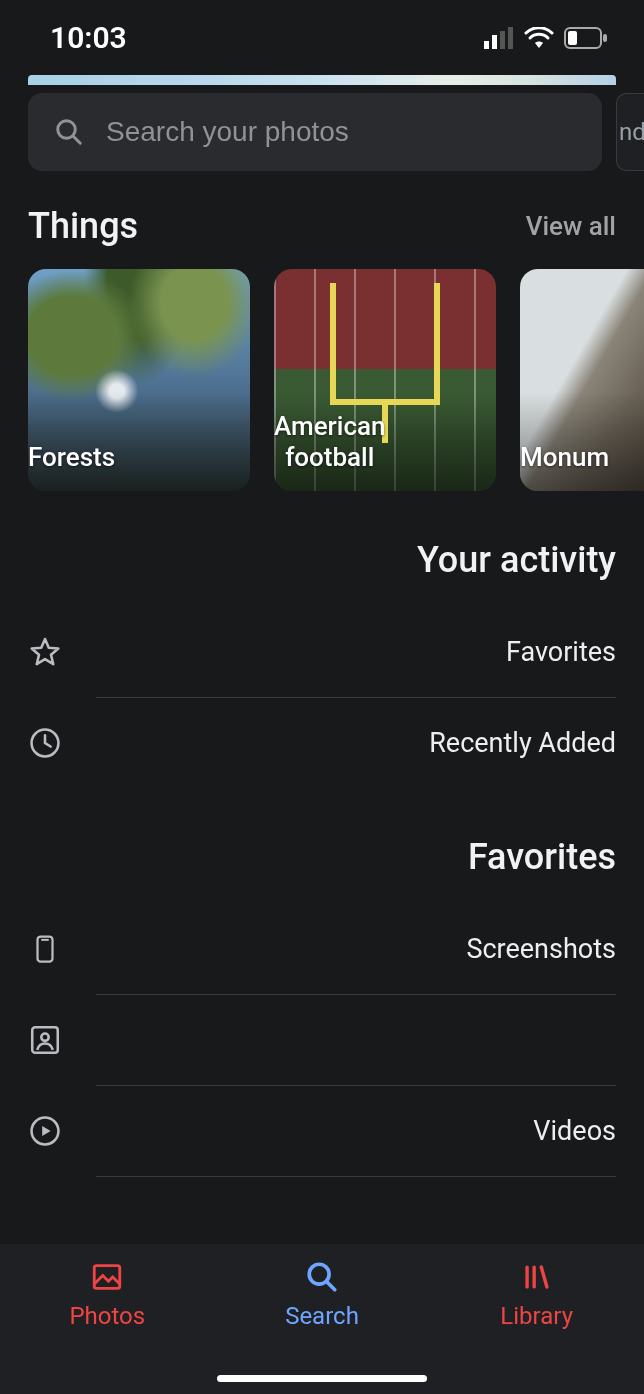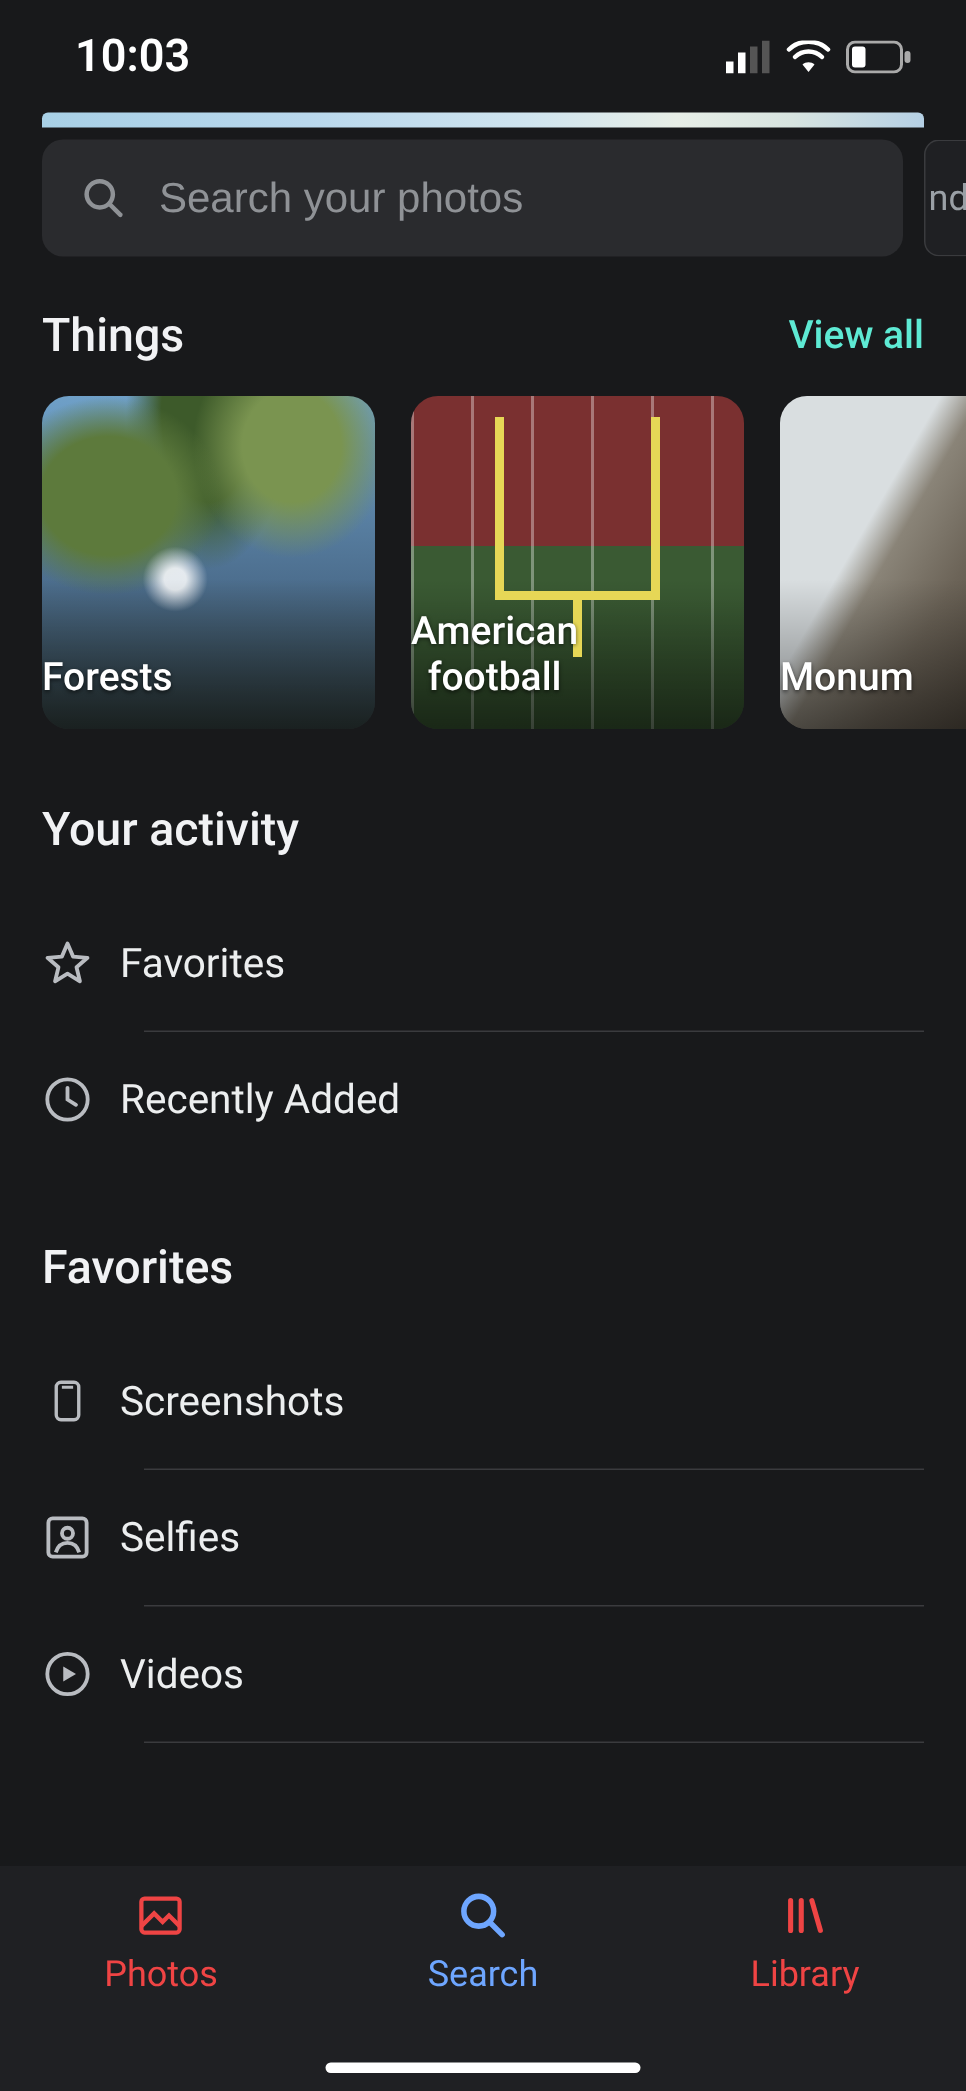--- a/index.html
+++ b/index.html
@@ -81,27 +81,27 @@
   }
 
   
   .section-header {
     display: flex;
     align-items: center;
     justify-content: space-between;
     padding: 34px 28px 18px 28px;
   }
   .section-title {
-    font-size: 31px;
+    font-size: 36px;
     font-weight: 500;
     color: #f1f2f4;
   }
   .link-all {
     font-size: 26px;
-    color: #5eead4;
+    color: #a3a3a3;
     font-weight: 500;
   }
 
   
   .things-row {
     display: flex;
     gap: 24px;
     padding: 4px 0 0 28px;
     overflow: hidden;
   }
@@ -174,21 +174,21 @@
   }
   .thumb-football .goalpost .cross { left: 0; right: 0; top: 116px; height: 6px; }
   .thumb-football .goalpost .stem { left: 50%; transform: translateX(-50%); top: 116px; width: 6px; height: 44px; }
   .thumb-monuments {
     width: 140px;
     border-radius: 18px 0 0 18px;
     background: linear-gradient(120deg, #d9dee0 0 40%, #8a8478 50%, #6c6458 70%, #4a4238 100%);
   }
 
   
-  .list-section { padding: 48px 28px 0 28px; }
+  .list-section { padding: 48px 28px 0 28px; text-align: right; }
   .list-section .section-title { margin-bottom: 26px; }
   .list-item {
     display: flex;
     align-items: center;
     gap: 18px;
     height: 90px;
   }
   .list-icon {
     width: 34px;
     height: 34px;
@@ -342,21 +342,20 @@
   <div class="list-divider"></div>
 
   <div class="list-item">
     <div class="list-icon">
       <svg viewBox="0 0 24 24" width="34" height="34">
         <rect x="3" y="3" width="18" height="18" rx="2" stroke="#b9bcc1" stroke-width="1.8" fill="none"></rect>
         <circle cx="12" cy="10" r="2.6" stroke="#b9bcc1" stroke-width="1.8" fill="none"></circle>
         <path d="M6.5 19 C7.5 15.5 10 14.5 12 14.5 C14 14.5 16.5 15.5 17.5 19" stroke="#b9bcc1" stroke-width="1.8" fill="none"></path>
       </svg>
     </div>
-    <span class="list-label">Selfies</span>
   </div>
   <div class="list-divider"></div>
 
   <div class="list-item">
     <div class="list-icon">
       <svg viewBox="0 0 24 24" width="34" height="34">
         <circle cx="12" cy="12" r="9.5" stroke="#b9bcc1" stroke-width="1.8" fill="none"></circle>
         <path d="M10 8.5 L16 12 L10 15.5 Z" fill="#b9bcc1"></path>
       </svg>
     </div>

